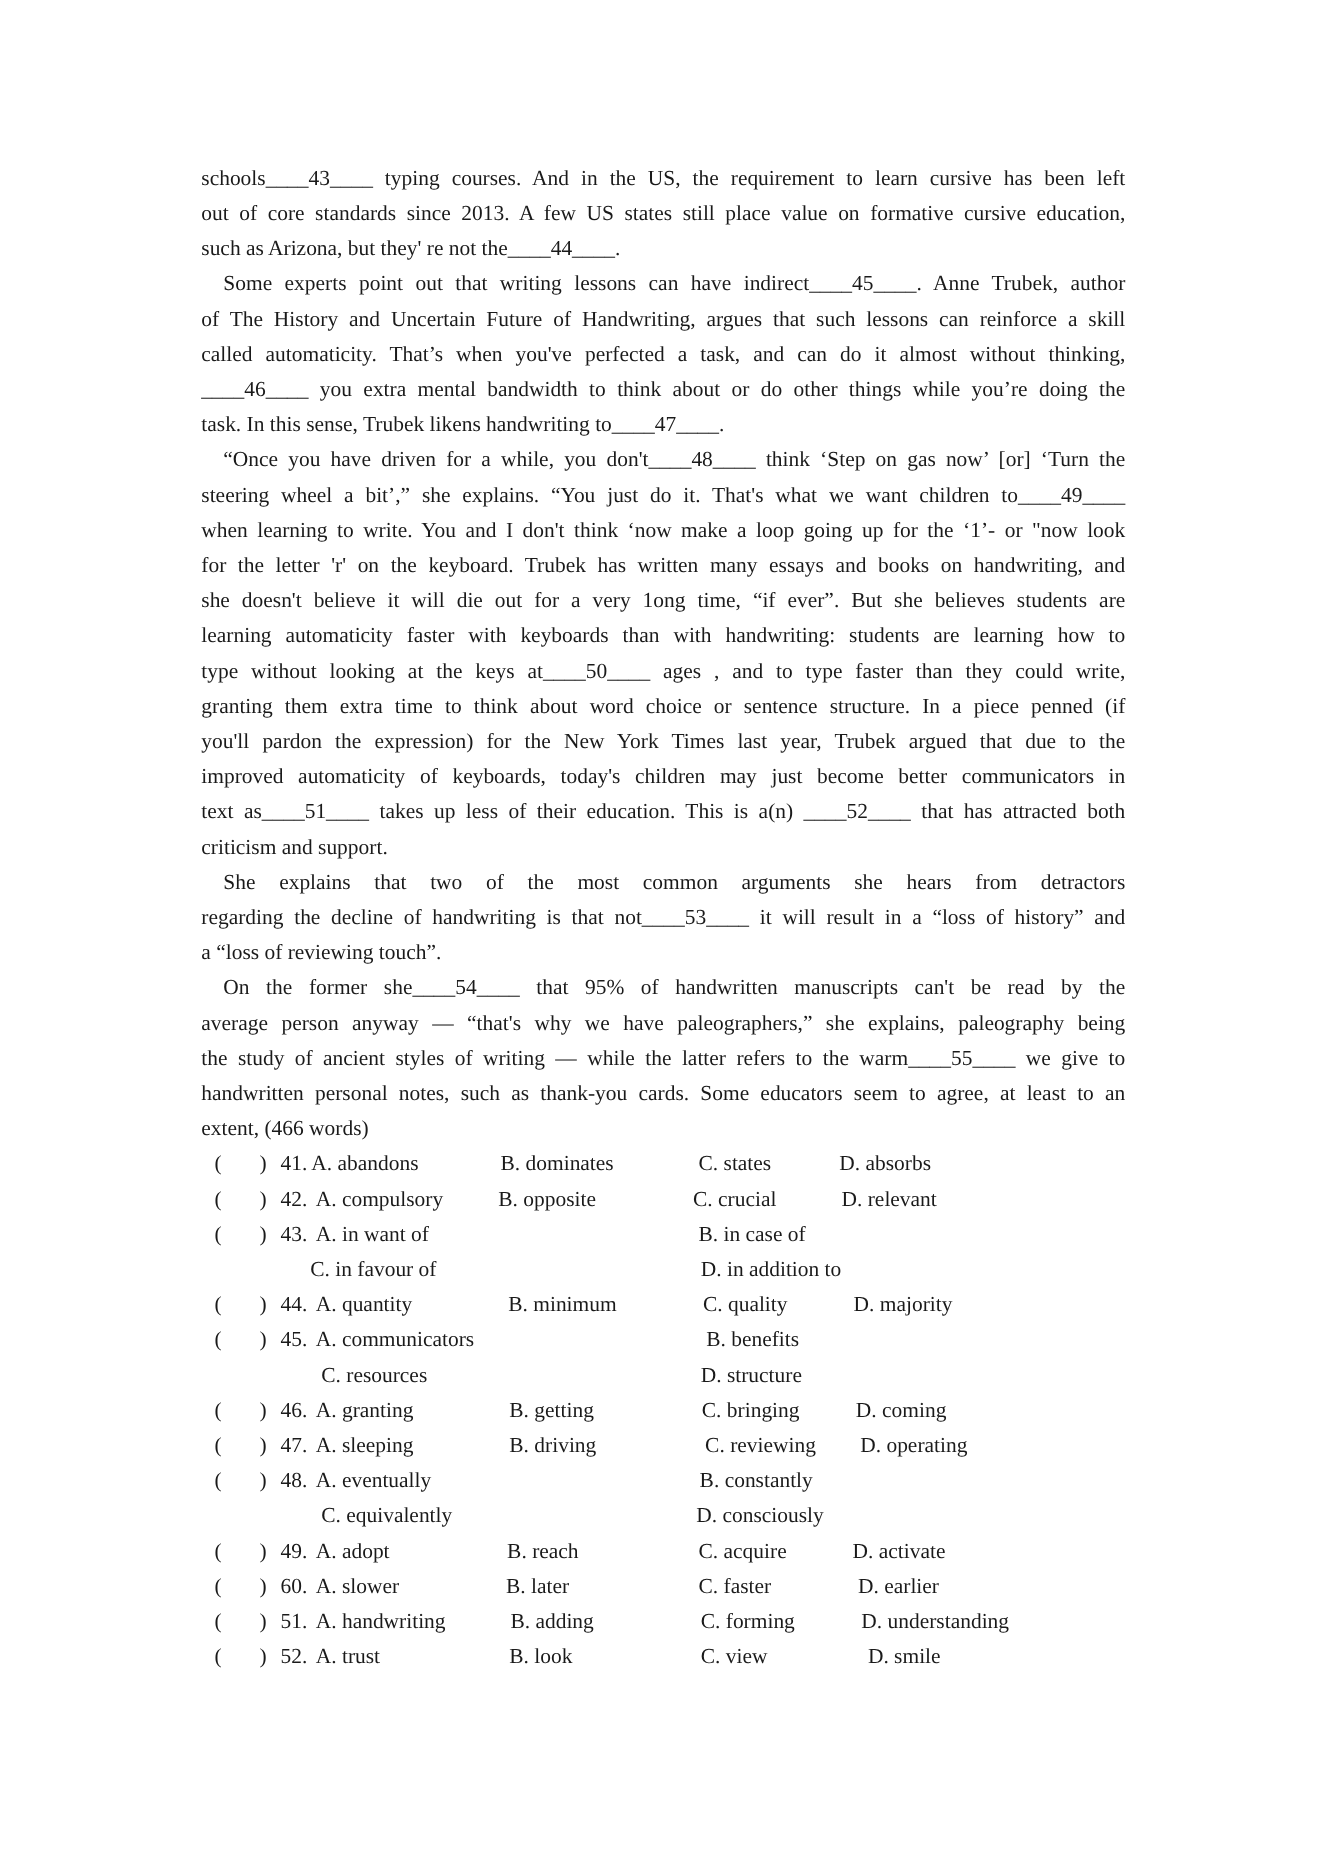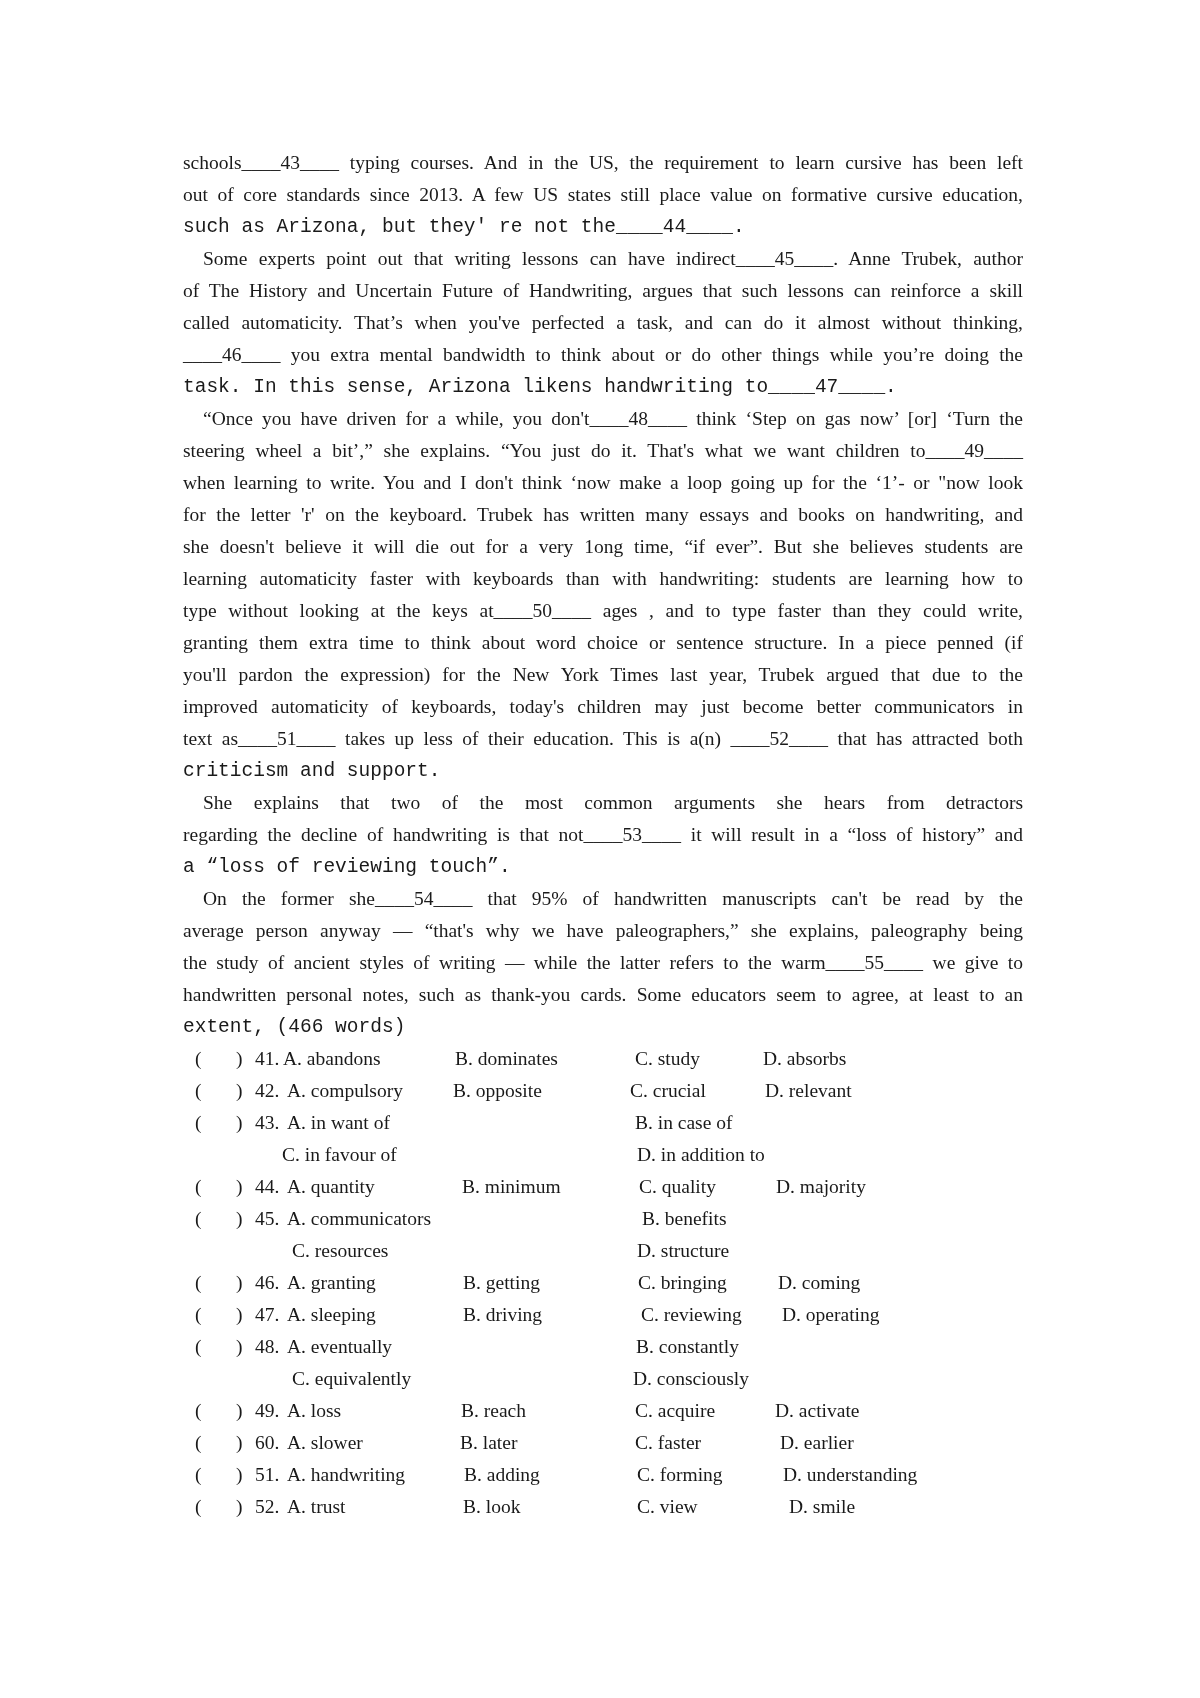--- a/index.html
+++ b/index.html
@@ -5,41 +5,41 @@
     html, body { margin: 0; padding: 0; background: #ffffff; }
     body { width: 1200px; height: 1698px; position: relative; overflow: hidden; }
     .page {
       position: absolute; left: 0; top: 0; width: 1200px; height: 1698px; background: #ffffff;
       font-family: "Liberation Serif", "DejaVu Serif", serif; color: #1a1a1a; font-size: 19.5px;
     }
     .line {
       position: absolute; left: 183px; width: 840px; height: 32px; line-height: 32px;
       white-space: nowrap; text-align: justify; text-align-last: justify;
     }
-    .line.last { text-align-last: left; font-family: Liberation Mono, monospace; }
+    .line.last { text-align-last: left; }
     .line.indent { left: 203px; width: 820px; }
     .opt-row { position: absolute; left: 183px; height: 32px; line-height: 32px; white-space: nowrap; width: 850px; }
     .opt-row span { position: absolute; top: 0; }
     .paren-open { left: 12px; }
     .paren-close { left: 53px; }
   </style>
 </head>
 <body>
 
 <div class="page">
 
   <div>
     <div class="line" style="top:147px">schools____43____ typing courses. And in the US, the requirement to learn cursive has been left</div>
     <div class="line" style="top:179px">out of core standards since 2013. A few US states still place value on formative cursive education,</div>
     <div class="line last" style="top:211px">such as Arizona, but they' re not the____44____.</div>
     <div class="line indent" style="top:243px">Some experts point out that writing lessons can have indirect____45____. Anne Trubek, author</div>
     <div class="line" style="top:275px">of The History and Uncertain Future of Handwriting, argues that such lessons can reinforce a skill</div>
     <div class="line" style="top:307px">called automaticity. That’s when you've perfected a task, and can do it almost without thinking,</div>
     <div class="line" style="top:339px">____46____ you extra mental bandwidth to think about or do other things while you’re doing the</div>
-    <div class="line last" style="top:371px">task. In this sense, Arizona likens handwriting to____47____.</div>
+    <div class="line last" style="top:371px">task. In this sense, Trubek likens handwriting to____47____.</div>
     <div class="line indent" style="top:403px">“Once you have driven for a while, you don't____48____ think ‘Step on gas now’ [or] ‘Turn the</div>
     <div class="line" style="top:435px">steering wheel a bit’,” she explains. “You just do it. That's what we want children to____49____</div>
     <div class="line" style="top:467px">when learning to write. You and I don't think ‘now make a loop going up for the ‘1’- or "now look</div>
     <div class="line" style="top:499px">for the letter 'r' on the keyboard. Trubek has written many essays and books on handwriting, and</div>
     <div class="line" style="top:531px">she doesn't believe it will die out for a very 1ong time, “if ever”. But she believes students are</div>
     <div class="line" style="top:563px">learning automaticity faster with keyboards than with handwriting: students are learning how to</div>
     <div class="line" style="top:595px">type without looking at the keys at____50____ ages , and to type faster than they could write,</div>
     <div class="line" style="top:627px">granting them extra time to think about word choice or sentence structure. In a piece penned (if</div>
     <div class="line" style="top:659px">you'll pardon the expression) for the New York Times last year, Trubek argued that due to the</div>
     <div class="line" style="top:691px">improved automaticity of keyboards, today's children may just become better communicators in</div>
@@ -56,21 +56,21 @@
   </div>
 
   <div>
 
     <div class="opt-row" style="top:1043px">
       <span class="paren-open">(</span>
       <span class="paren-close">)</span>
       <span style="left:72px">41.</span>
       <span style="left:100px">A. abandons</span>
       <span style="left:272px">B. dominates</span>
-      <span style="left:452px">C. study</span>
+      <span style="left:452px">C. states</span>
       <span style="left:580px">D. absorbs</span>
     </div>
 
     <div class="opt-row" style="top:1075px">
       <span class="paren-open">(</span>
       <span class="paren-close">)</span>
       <span style="left:72px">42.</span>
       <span style="left:104px">A. compulsory</span>
       <span style="left:270px">B. opposite</span>
       <span style="left:447px">C. crucial</span>
@@ -140,21 +140,21 @@
     </div>
     <div class="opt-row" style="top:1363px">
       <span style="left:109px">C. equivalently</span>
       <span style="left:450px">D. consciously</span>
     </div>
 
     <div class="opt-row" style="top:1395px">
       <span class="paren-open">(</span>
       <span class="paren-close">)</span>
       <span style="left:72px">49.</span>
-      <span style="left:104px">A. loss</span>
+      <span style="left:104px">A. adopt</span>
       <span style="left:278px">B. reach</span>
       <span style="left:452px">C. acquire</span>
       <span style="left:592px">D. activate</span>
     </div>
 
     <div class="opt-row" style="top:1427px">
       <span class="paren-open">(</span>
       <span class="paren-close">)</span>
       <span style="left:72px">60.</span>
       <span style="left:104px">A. slower</span>

